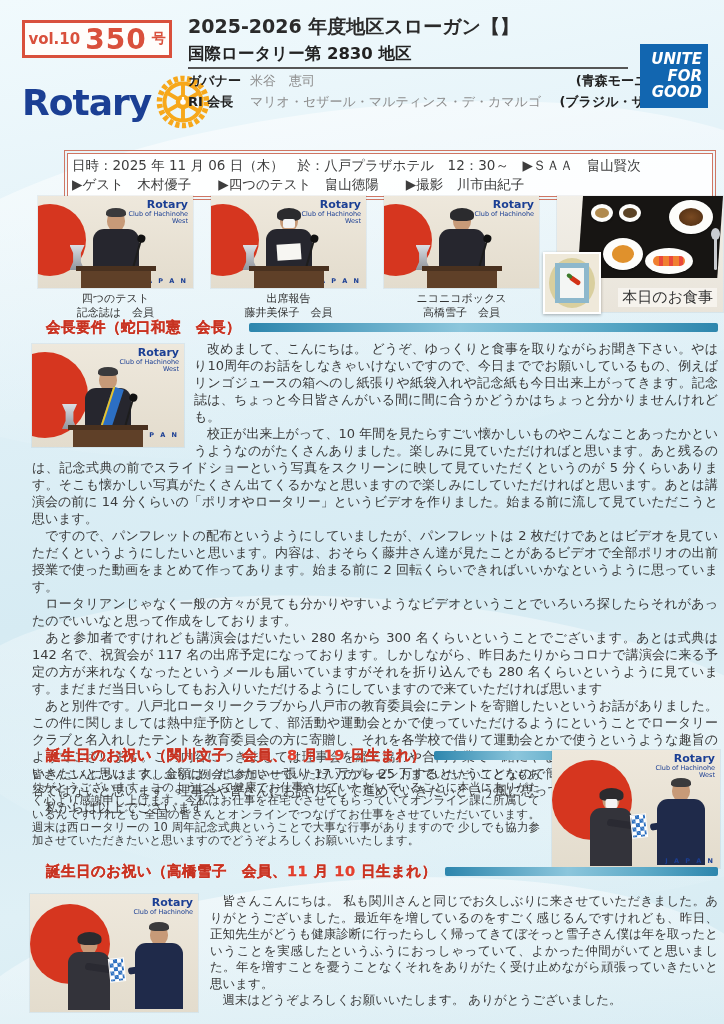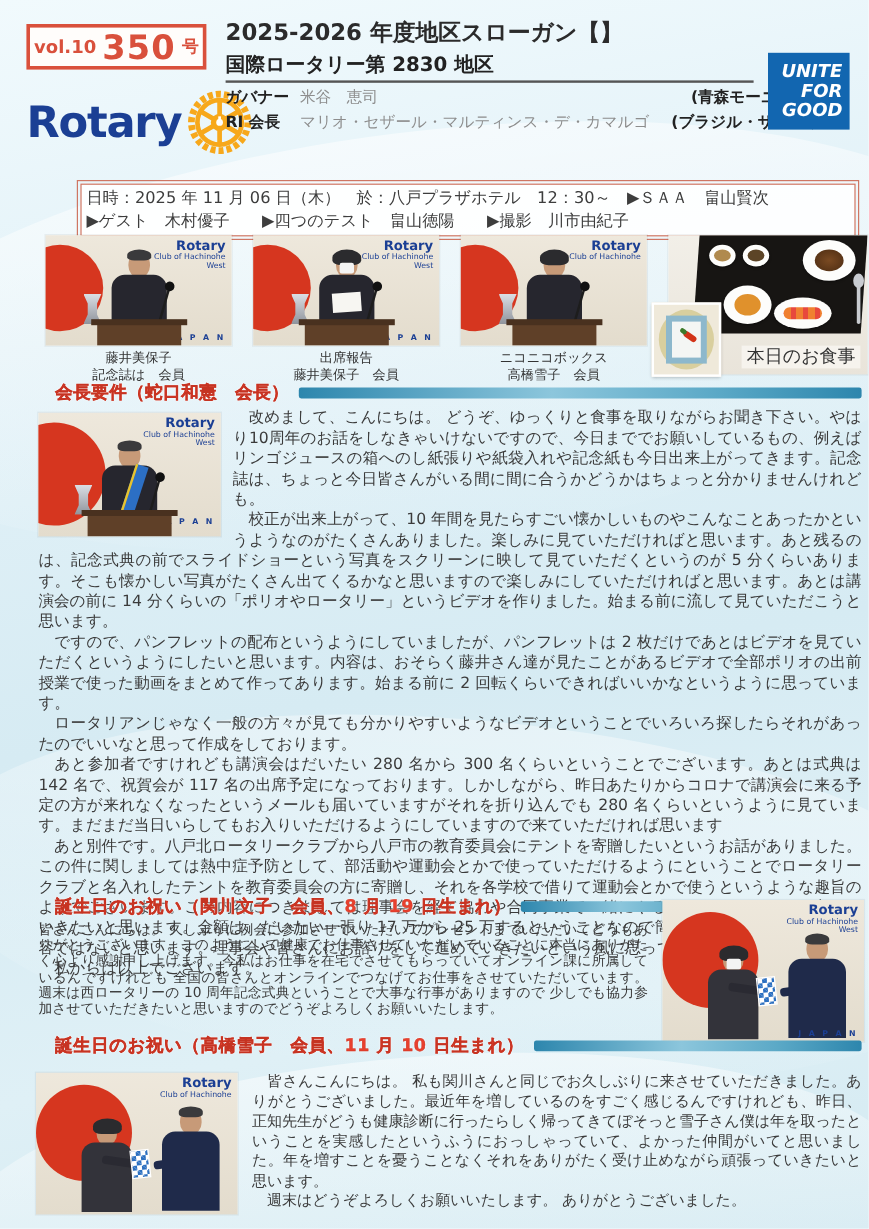--- a/index.html
+++ b/index.html
@@ -250,21 +250,21 @@
         <div class="trophy"></div>
         <div class="person">
           <div class="head"></div>
             <div class="torso"></div>
         </div>
         <div class="mic"></div>
         <div class="podium"></div>
         <div class="japan-txt">J A P A N</div>
       </div>
       <div class="ph-caption">
-        <div>藤井美保子</div>
+        <div>四つのテスト</div>
         <div>記念誌は　会員</div>
       </div>
     </div>
 
     <div class="photo-cell">
       <div class="scene">
         <div class="flag"></div>
         <div class="ph-banner">
           <div class="bl1">Rotary</div>
           <div class="bl2">Club of Hachinohe</div>

